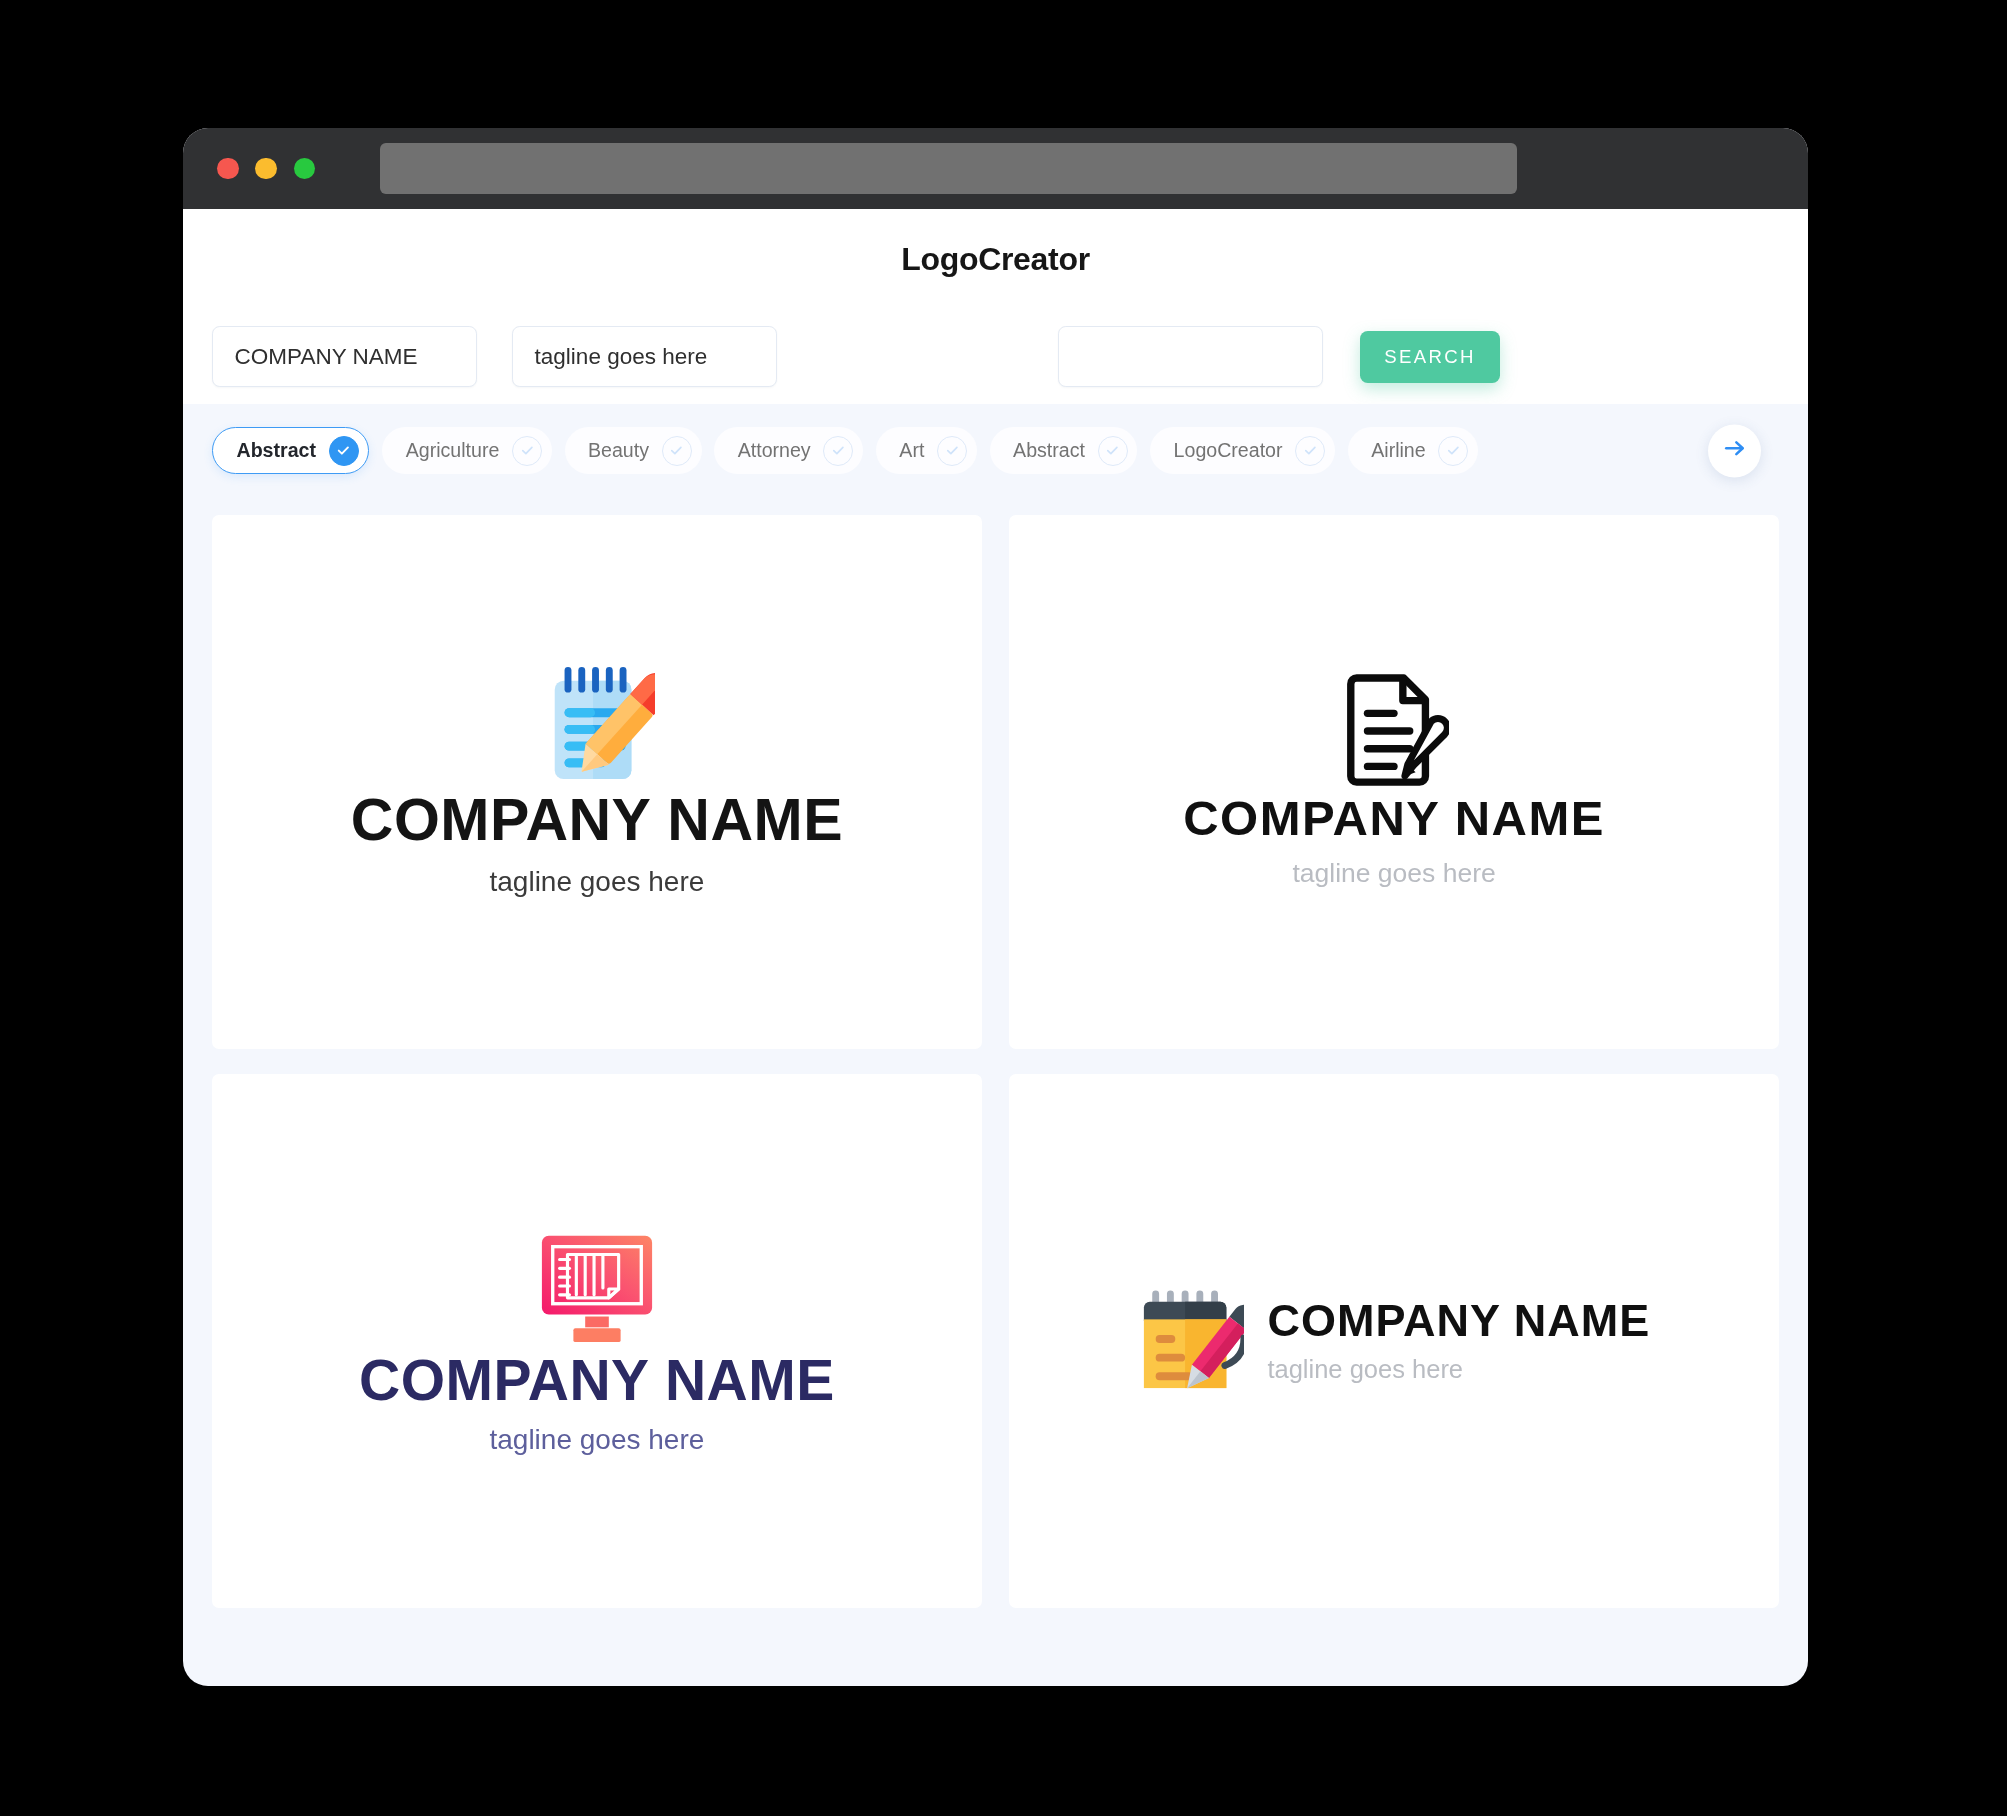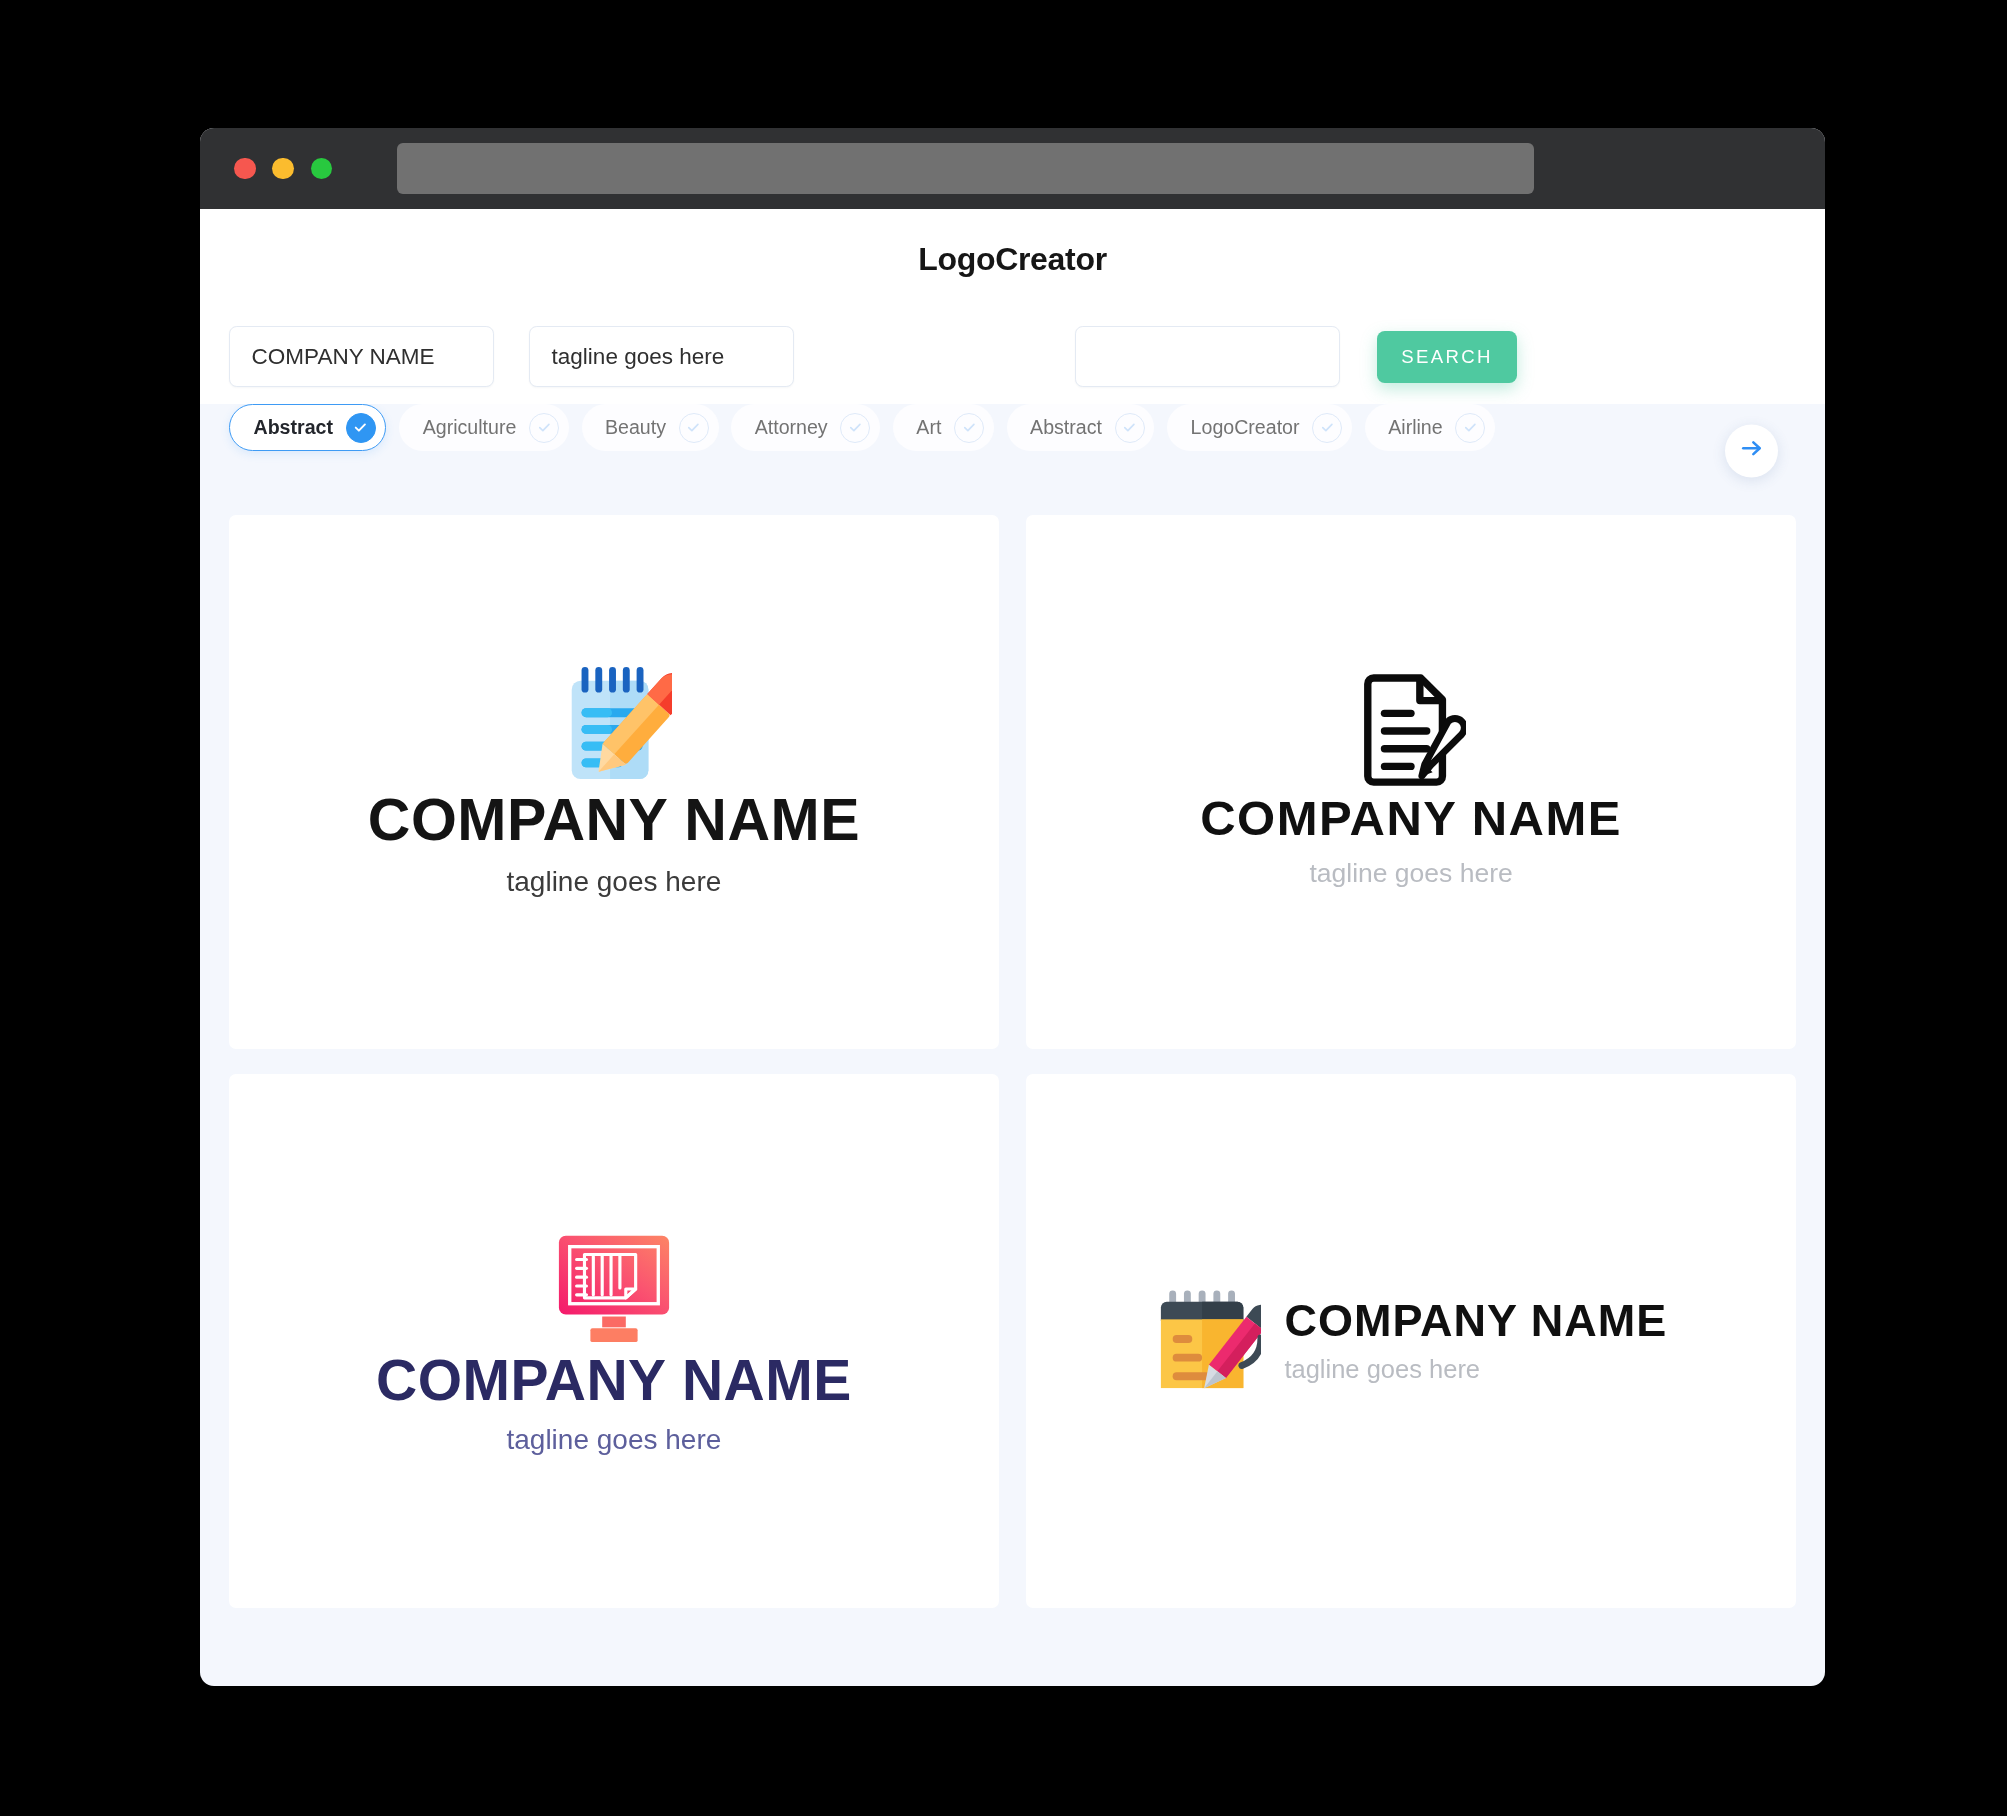--- a/index.html
+++ b/index.html
@@ -6,23 +6,23 @@
   body{
     width:2007px;height:1816px;
     background:#000;
     font-family:"Liberation Sans", sans-serif;
     overflow:hidden;
   }
 
   
   #window{
     position:absolute;
-    left:200px; top:128px;
+    left:183px; top:128px;
     width:1625px; height:1558px;
-    border-radius:14px;
+    border-radius:25px;
     overflow:hidden;
     background:#f4f7fd;
     box-shadow:0 17.6px 59px rgba(0,0,0,.55);
   }
 
   
   #titlebar{
     height:81px;
     background:#303133;
     display:flex;
@@ -89,21 +89,21 @@
     letter-spacing:2.3px;
     font-family:"Liberation Sans", sans-serif;
     cursor:pointer;
     box-shadow:0 5.9px 15.7px rgba(79,201,160,.35);
   }
 
   
   #chipbar{
     height:93px;
     background:#f4f7fd;
-    display:flex;
+    display:flex;align-items:center;
     padding-left:29px;
     position:relative;
     overflow:hidden;
   }
   .chip{
     height:47px;
     border-radius:25.5px;
     background:#fdfdff;
     display:flex;align-items:center;
     padding:0 9.8px 0 23.5px;

